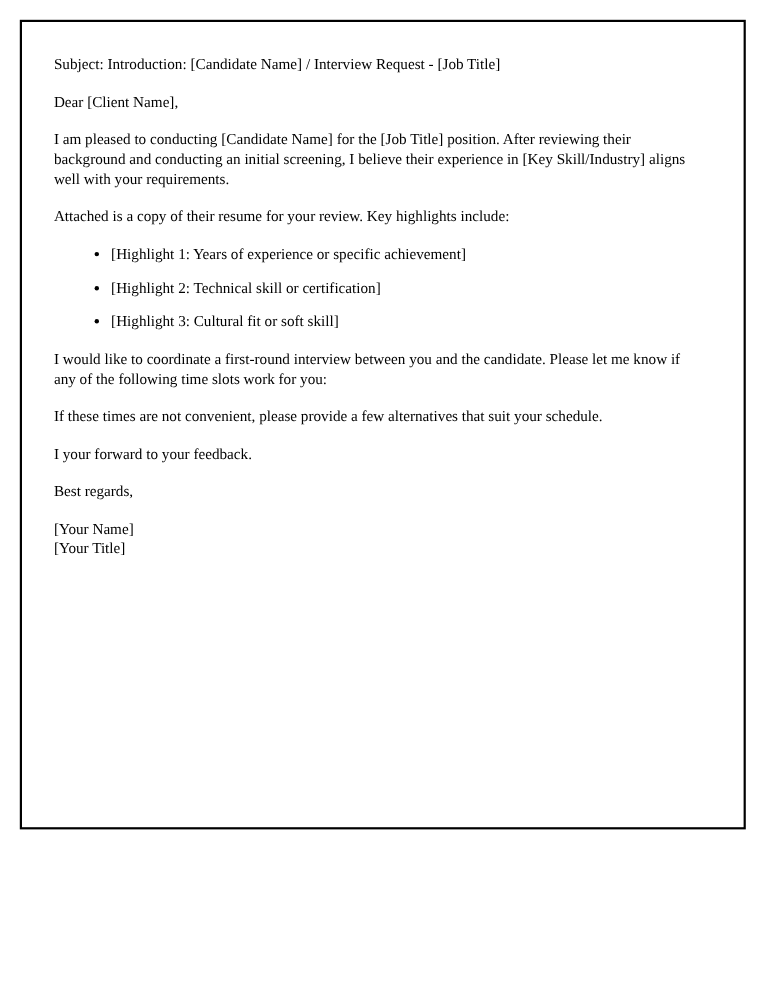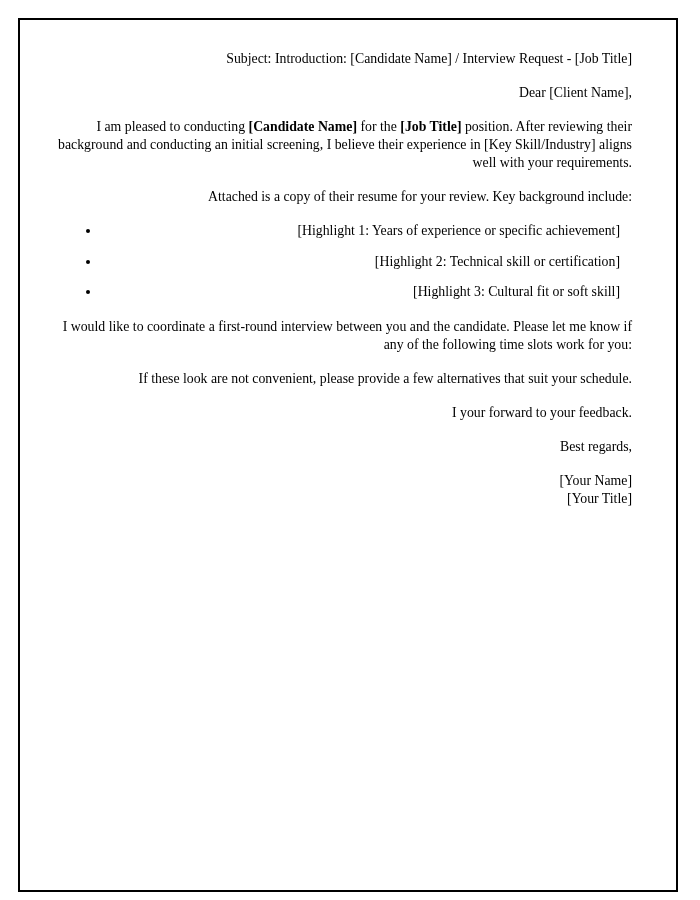--- a/index.html
+++ b/index.html
@@ -8,25 +8,24 @@
     background: #ffffff;
     width: 700px;
     height: 900px;
     font-family: "Liberation Serif", "DejaVu Serif", serif;
   }
   .page {
     position: absolute;
     left: 18px;
     top: 18px;
     width: 660px;
-    height: 874px;
+    height: 736px;
     border: 2px solid #000000;
     background: #ffffff;
     box-sizing: border-box;
-    text-align: right;
   }
   .content {
     padding: 30px 44px 0 29px;
     color: #000000;
     font-size: 13.8px;
     line-height: 18px;
   }
   p {
     margin: 0 0 16px 0;
   }
@@ -40,47 +39,47 @@
     line-height: 18.5px;
   }
   .sig-line {
     margin: 0;
     line-height: 18.5px;
   }
   .sig-block {
     margin: 0 0 16px 0;
   }
   b {
-    font-weight: bold;
+    font-weight: normal;
   }
 </style>
 </head>
 <body>
 
 <div class="page">
   <div class="content">
 
     <p>Subject: Introduction: [Candidate Name] / Interview Request - [Job Title]</p>
 
     <p>Dear [Client Name],</p>
 
     <p><span>I am pleased to conducting </span><b>[Candidate Name]</b><span> for the </span><b>[Job Title]</b><span> position. After reviewing their background and conducting an initial screening, I believe their experience in [Key Skill/Industry] aligns well with your requirements.</span></p>
 
-    <p>Attached is a copy of their resume for your review. Key background include:</p>
+    <p>Attached is a copy of their resume for your review. Key highlights include:</p>
 
     <ul>
       <li>[Highlight 1: Years of experience or specific achievement]</li>
       <li>[Highlight 2: Technical skill or certification]</li>
       <li>[Highlight 3: Cultural fit or soft skill]</li>
     </ul>
 
     <p>I would like to coordinate a first-round interview between you and the candidate. Please let me know if any of the following time slots work for you:</p>
 
 
-    <p>If these look are not convenient, please provide a few alternatives that suit your schedule.</p>
+    <p>If these times are not convenient, please provide a few alternatives that suit your schedule.</p>
 
     <p>I your forward to your feedback.</p>
 
     <p>Best regards,</p>
 
     <div class="sig-block">
       <p class="sig-line">[Your Name]</p>
       <p class="sig-line">[Your Title]</p>
     </div>
 

